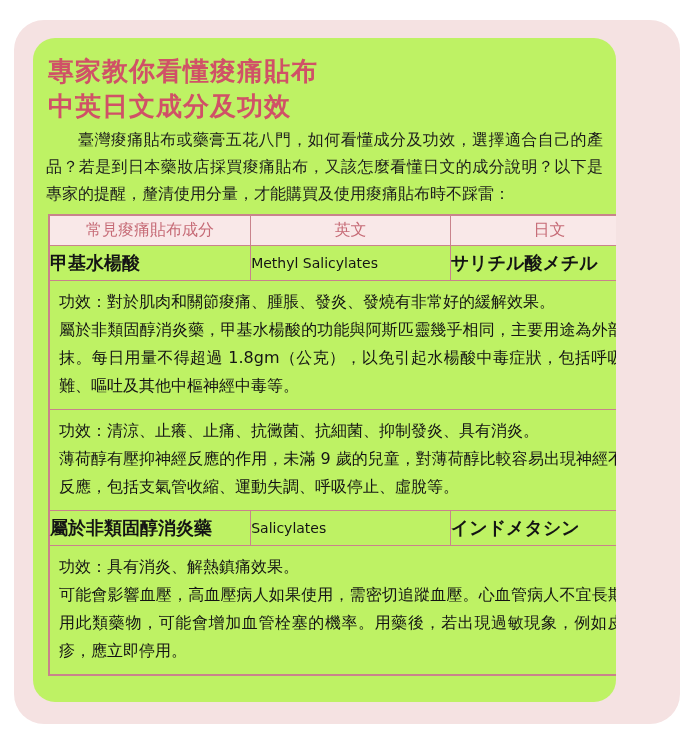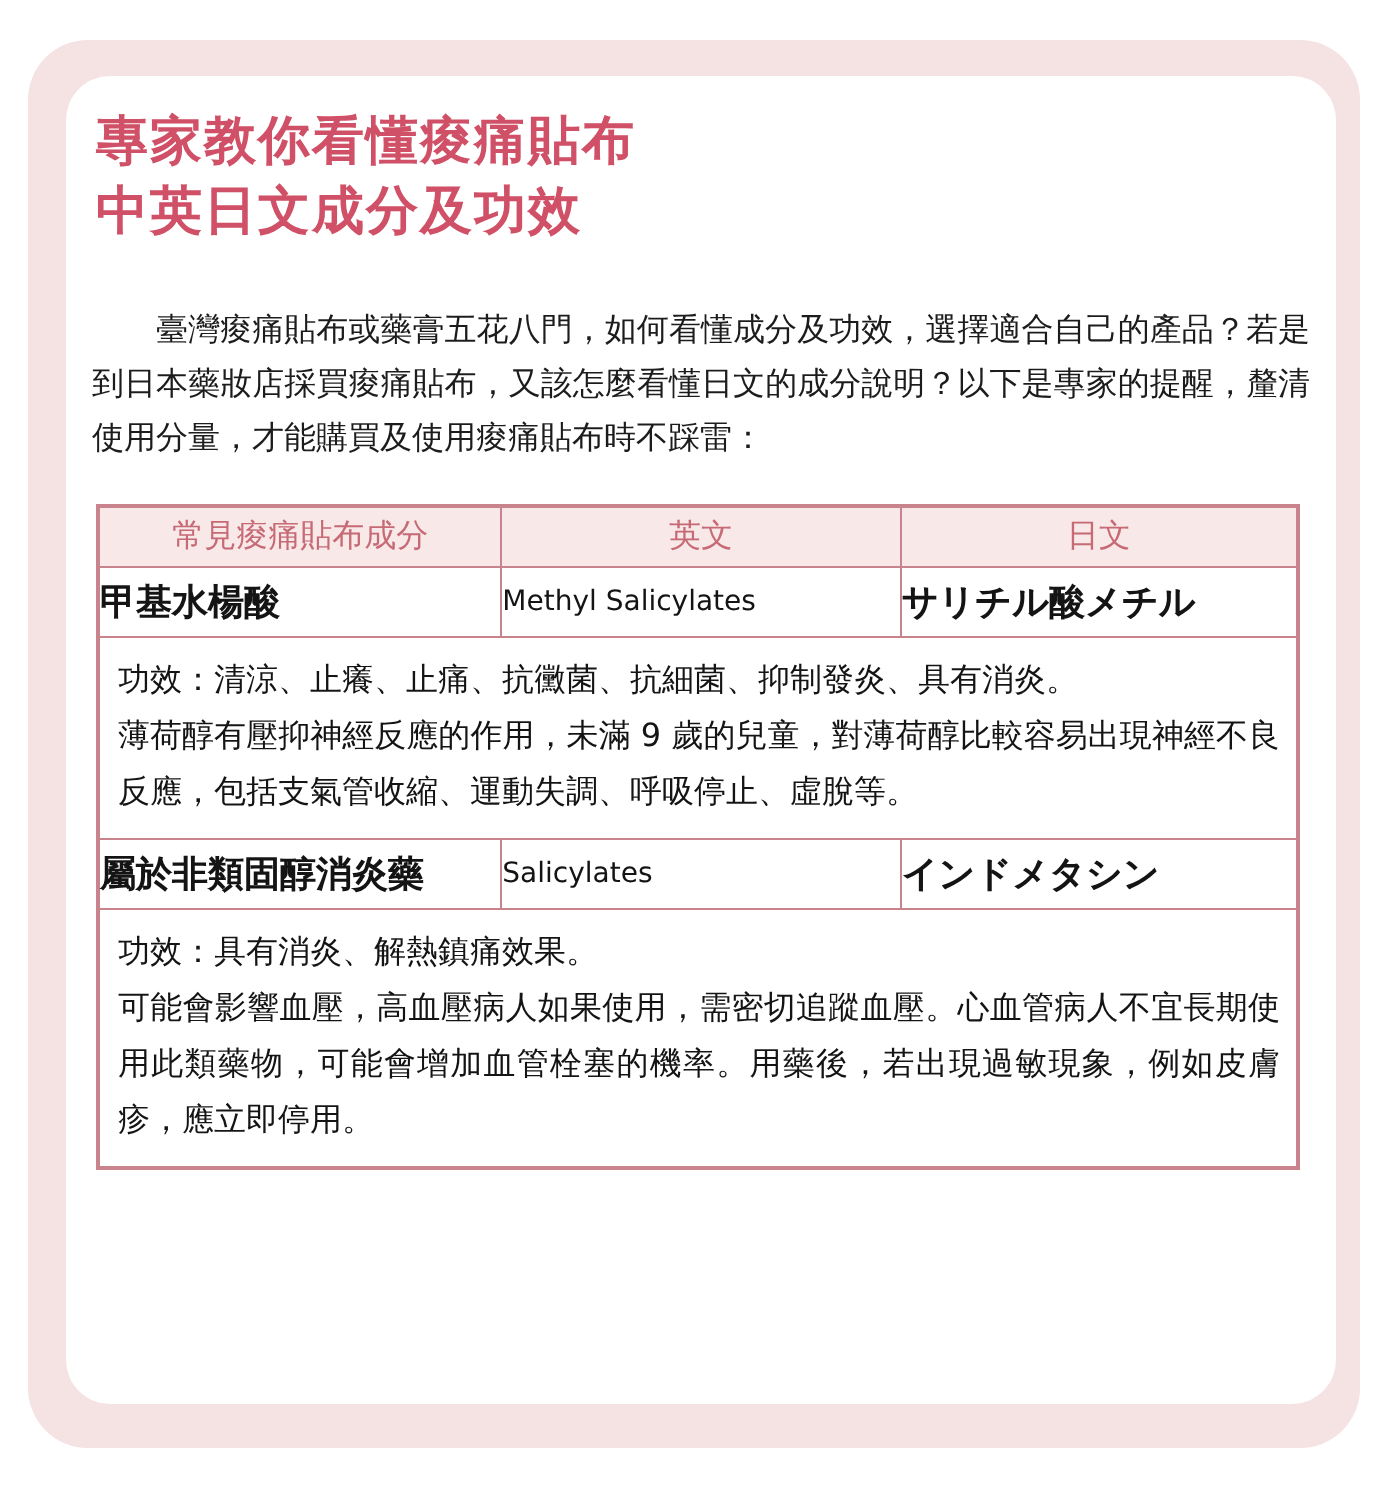--- a/index.html
+++ b/index.html
@@ -11,44 +11,43 @@
   .panel {
     position: absolute;
     left: 14px; top: 20px;
     width: 666px; height: 704px;
     background: #f5e2e2;
     border-radius: 30px;
   }
   .card {
     position: absolute;
     left: 19px; top: 18px;
-    width: 635px; height: 664px;
-    background: #ffffff;
+    width: 583px; height: 664px;
+    background: #bef264;
     border-radius: 22px;
     overflow: hidden;
   }
   .title {
     margin: 16px 15px 0 15px;
     color: #d05167;
     font-size: 26px;
     line-height: 35px;
     font-weight: bold;
     letter-spacing: 1px;
   }
   .intro {
-    margin: 28px 13px 0 13px;
+    margin: 2px 13px 0 13px;
     color: #1c1c1c;
     font-size: 16px;
     line-height: 27px;
     text-align: justify;
     text-indent: 2em;
-    font-family: Liberation Serif, serif;
   }
   table.ing {
-    margin: 19px 0 0 15px;
+    margin: 7px 0 0 15px;
     width: 602px;
     border-collapse: collapse;
     table-layout: fixed;
     border: 2px solid #c9838c;
   }
   table.ing th, table.ing td {
     border: 1px solid #c9838c;
   }
   th.hdr {
     background: #f9e8e8;
@@ -102,20 +101,26 @@
         <th class="hdr">常見痠痛貼布成分</th>
         <th class="hdr">英文</th>
         <th class="hdr">日文</th>
       </tr>
 
       <tr>
         <td class="name">甲基水楊酸</td>
         <td class="name name-en">Methyl Salicylates</td>
         <td class="name">サリチル酸メチル</td>
       </tr>
+      <tr>
+        <td class="desc" colspan="3">
+          <div>功效：對於肌肉和關節痠痛、腫脹、發炎、發燒有非常好的緩解效果。</div>
+          <div>屬於非類固醇消炎藥，甲基水楊酸的功能與阿斯匹靈幾乎相同，主要用途為外部塗抹。每日用量不得超過 1.8gm（公克），以免引起水楊酸中毒症狀，包括呼吸困難、嘔吐及其他中樞神經中毒等。</div>
+        </td>
+      </tr>
 
       <tr>
         <td class="desc" colspan="3">
           <div>功效：清涼、止癢、止痛、抗黴菌、抗細菌、抑制發炎、具有消炎。</div>
           <div>薄荷醇有壓抑神經反應的作用，未滿 9 歲的兒童，對薄荷醇比較容易出現神經不良反應，包括支氣管收縮、運動失調、呼吸停止、虛脫等。</div>
         </td>
       </tr>
 
       <tr>
         <td class="name">屬於非類固醇消炎藥</td>

